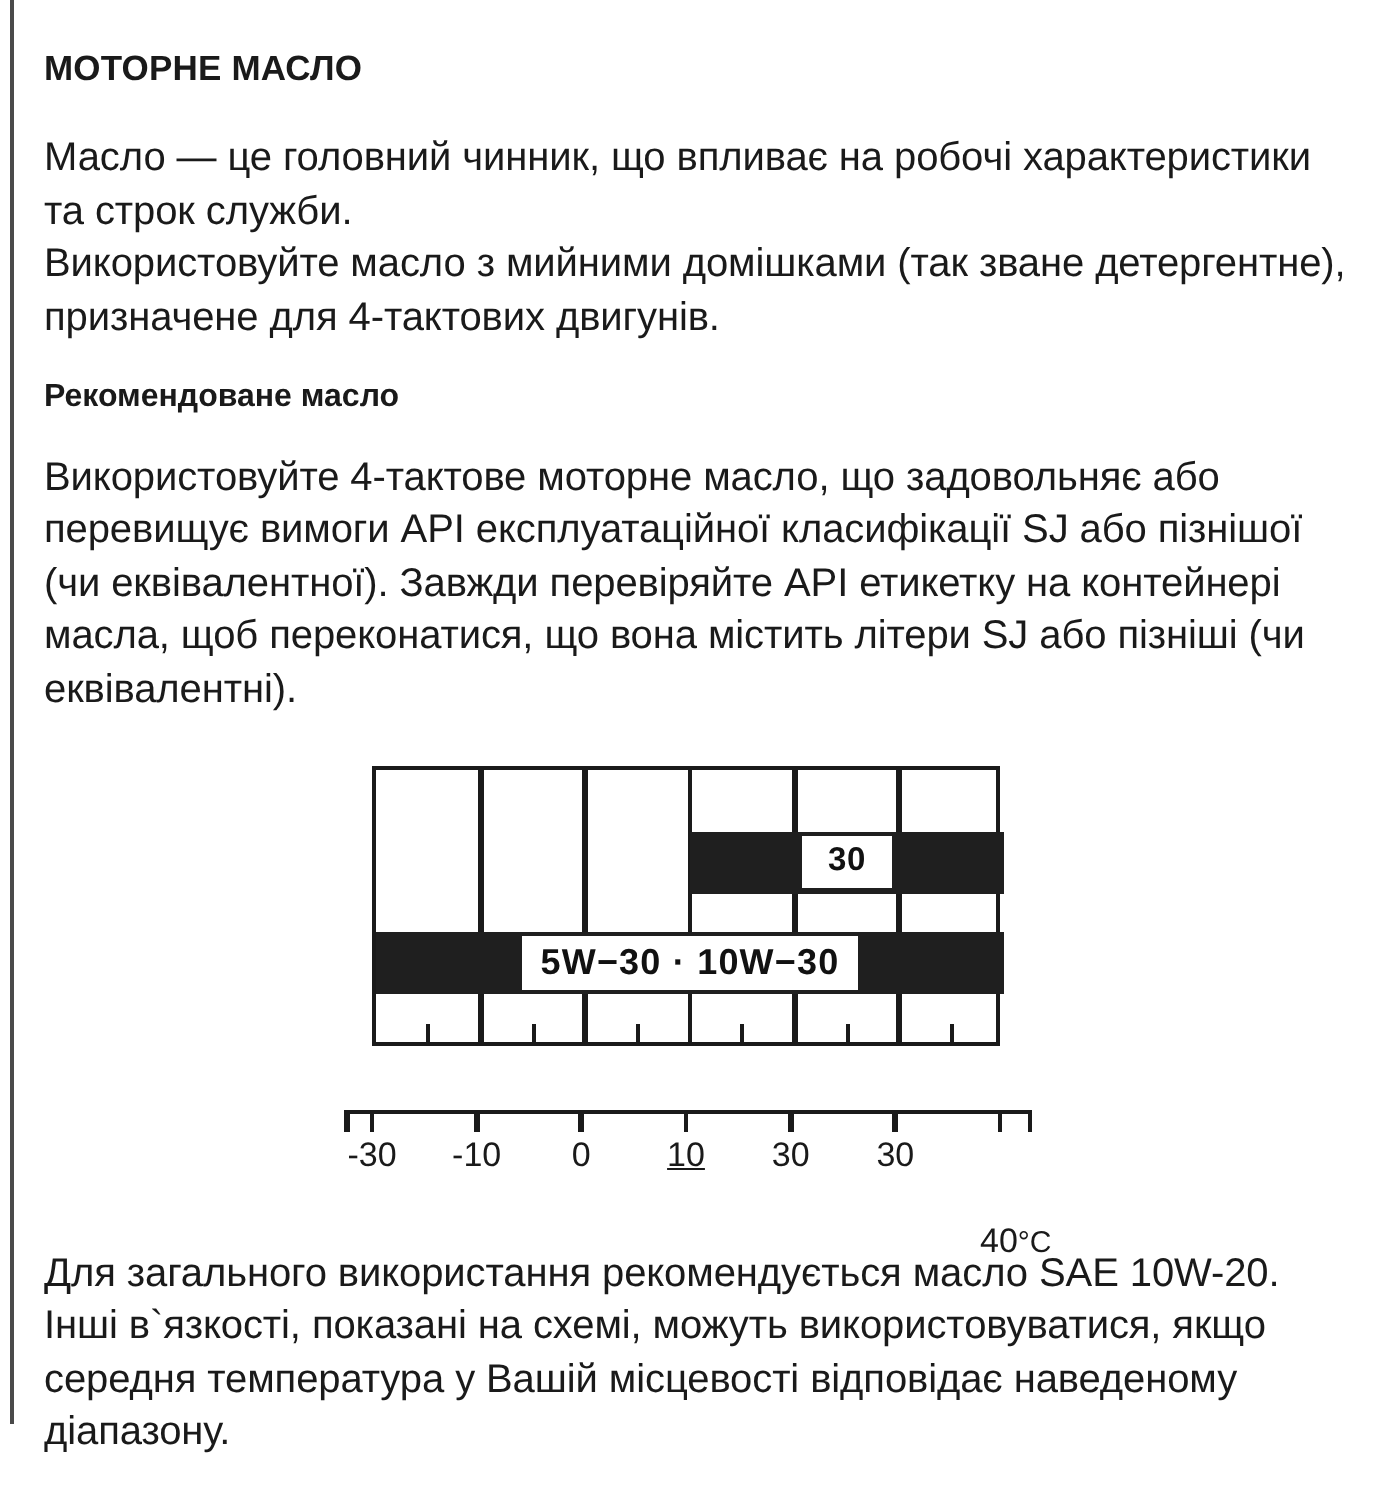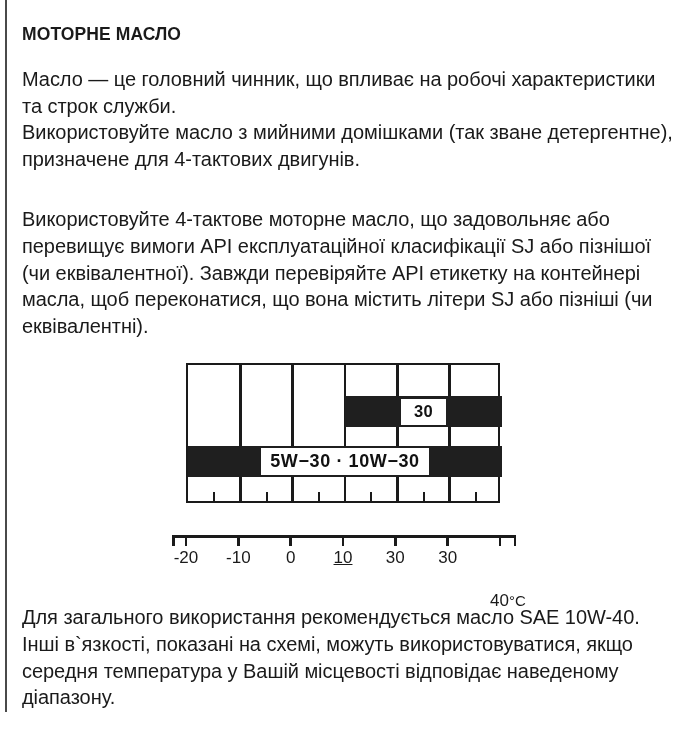--- a/index.html
+++ b/index.html
@@ -192,20 +192,21 @@
 
   <h1 class="section-title">МОТОРНЕ МАСЛО</h1>
 
   <div class="gap-lg"></div>
 
   <p class="body-text" style="white-space: pre-line;">Масло — це головний чинник, що впливає на робочі характеристики та строк служби.
 Використовуйте масло з мийними домішками (так зване детергентне), призначене для 4-тактових двигунів.</p>
 
   <div class="gap-md"></div>
 
+  <h2 class="sub-title">Рекомендоване масло</h2>
 
   <div class="gap-md"></div>
 
   <p class="body-text">Використовуйте 4-тактове моторне масло, що задовольняє або перевищує вимоги API експлуатаційної класифікації SJ або пізнішої (чи еквівалентної). Завжди перевіряйте API етикетку на контейнері масла, щоб переконатися, що вона містить літери SJ або пізніші (чи еквівалентні).</p>
 
   <div class="chart-wrap">
 
     <div class="chart-box" id="plot-area">
 
     <div class="gridline" style="left: 51.0833px;"></div>
@@ -235,28 +236,28 @@
         <div class="axis-tick" style="left: 65.0833px;"></div>
         <div class="axis-tick" style="left: 117.417px;"></div>
         <div class="axis-tick" style="left: 169.75px;"></div>
         <div class="axis-tick" style="left: 222.083px;"></div>
         <div class="axis-tick" style="left: 274.417px;"></div>
         <div class="axis-tick" style="left: 326.75px;"></div>
       </div>
 
     <div class="axis-labels" id="axis-labels">
 
-    <div class="axis-label" style="left: 14px;">-20</div>
+    <div class="axis-label" style="left: 14px;">-30</div>
         <div class="axis-label" style="left: 66.3333px;">-10</div>
         <div class="axis-label" style="left: 118.667px;">0</div>
         <div class="axis-label" style="left: 171px; text-decoration: underline;">10</div>
         <div class="axis-label" style="left: 223.333px;">30</div>
         <div class="axis-label" style="left: 275.667px;">30</div>
         <div class="axis-label" style="left: 328px; transform: translateX(-28%); margin-top: 43px;">40<span class="axis-unit">°C</span></div>
       </div>
 
   </div>
 
   <div class="gap-sm"></div>
 
-  <p class="body-text">Для загального використання рекомендується масло SAE 10W-40. Інші в`язкості, показані на схемі, можуть використовуватися, якщо середня температура у Вашій місцевості відповідає наведеному діапазону.</p>
+  <p class="body-text">Для загального використання рекомендується масло SAE 10W-20. Інші в`язкості, показані на схемі, можуть використовуватися, якщо середня температура у Вашій місцевості відповідає наведеному діапазону.</p>
 
 </div>
 
 </body></html>

